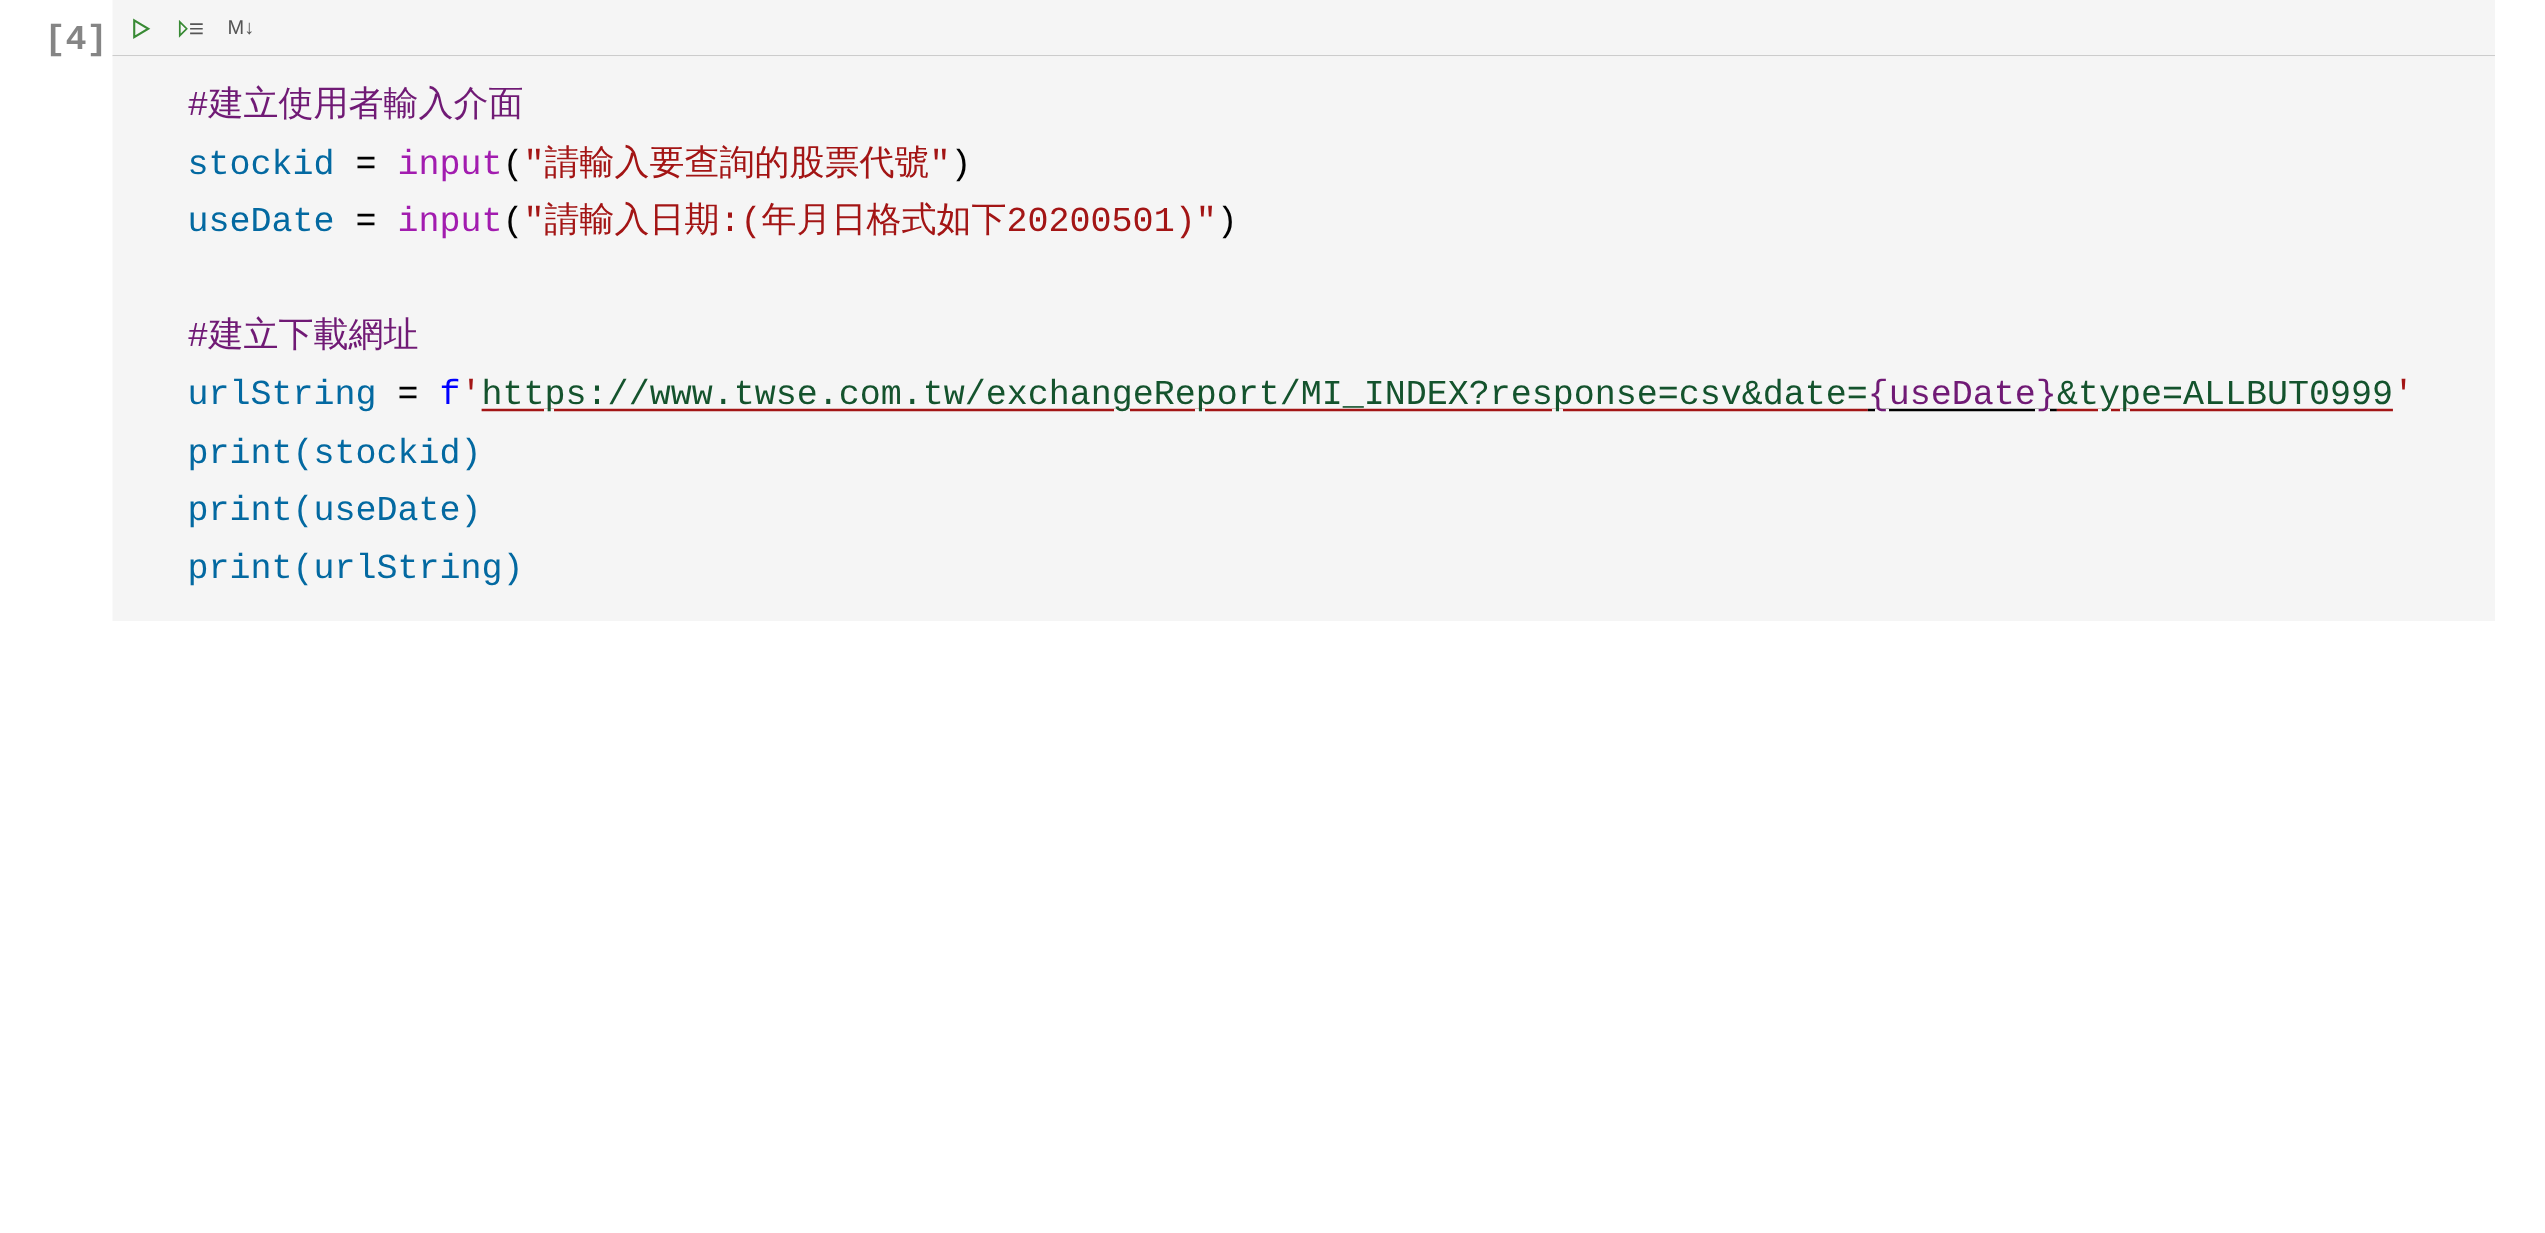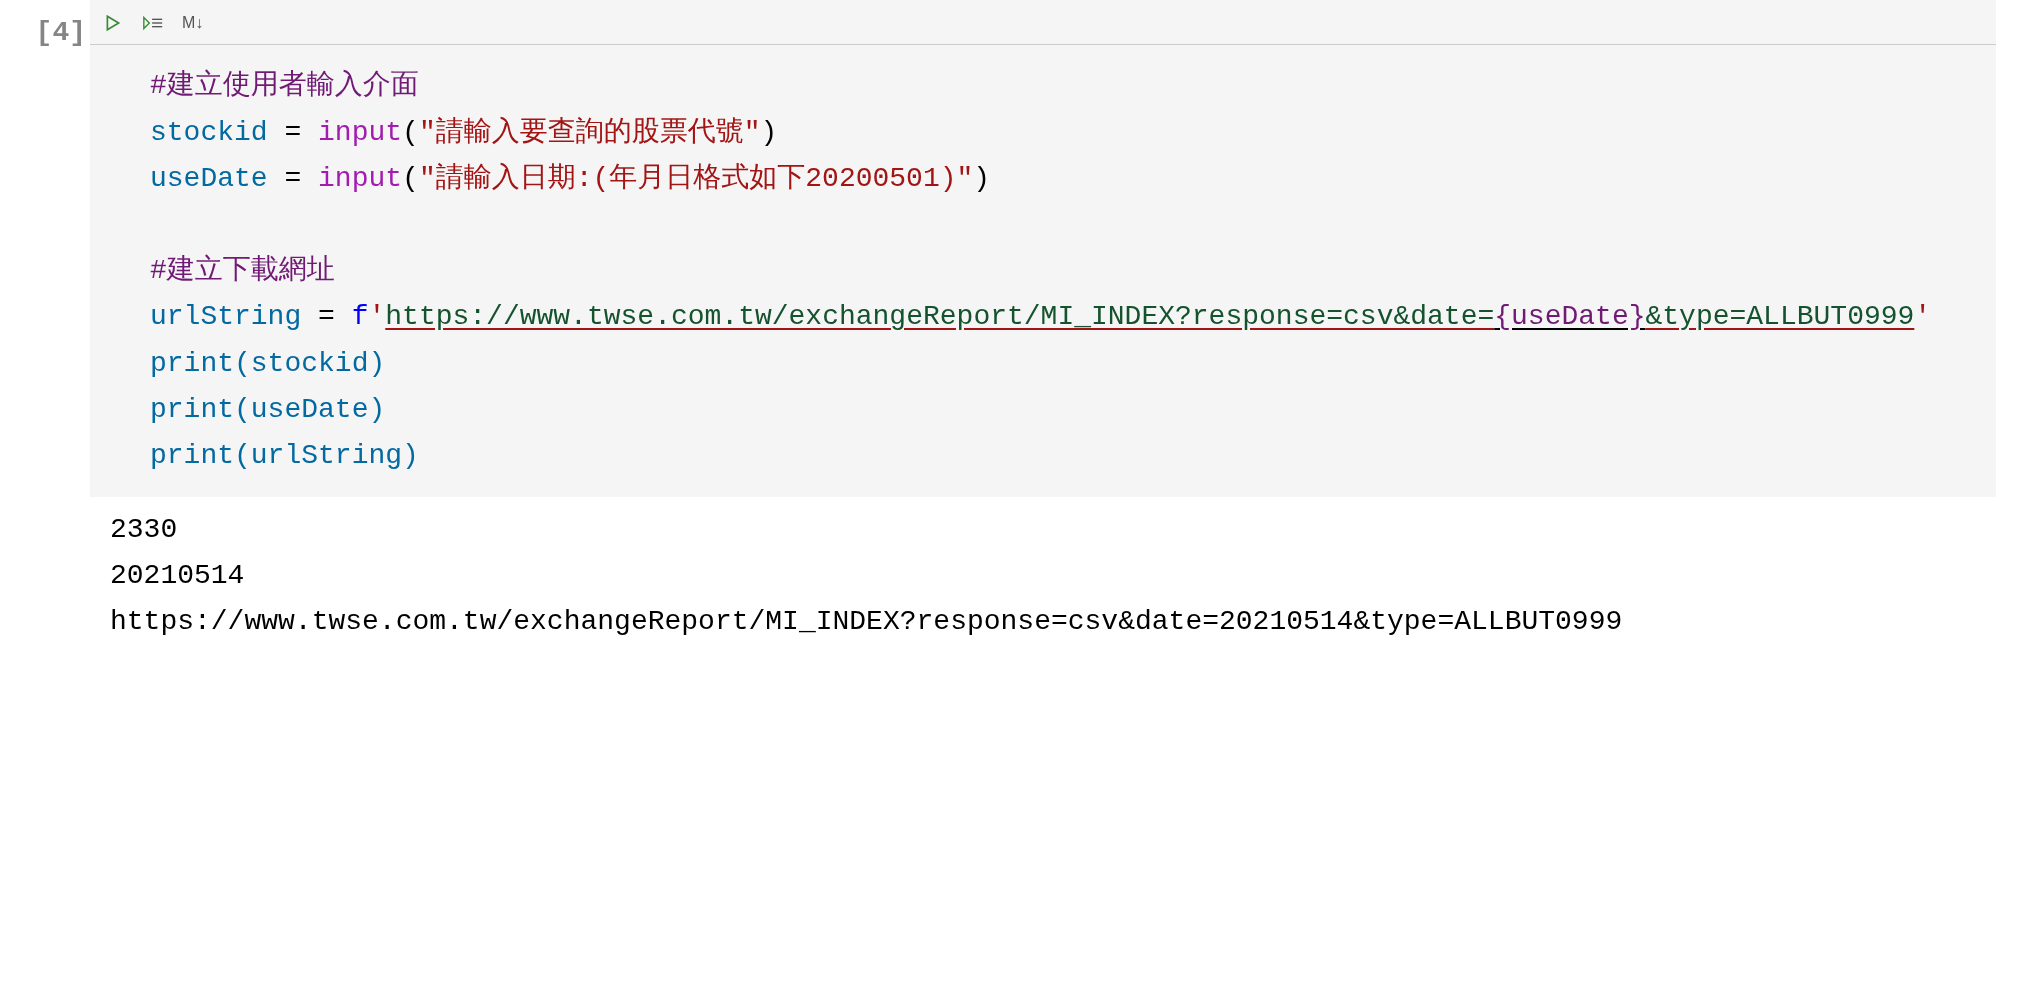--- a/index.html
+++ b/index.html
@@ -124,17 +124,14 @@
           <line x1="11" y1="4" x2="22" y2="4" stroke="#555" stroke-width="1.5"></line>
           <line x1="11" y1="8" x2="22" y2="8" stroke="#555" stroke-width="1.5"></line>
           <line x1="11" y1="12" x2="22" y2="12" stroke="#555" stroke-width="1.5"></line>
         </svg>
       </span>
       <span class="markdown-label">M↓</span>
     </div>
 
     <div class="code-cell"><span class="code-line"><span class="c-comment">#建立使用者輸入介面</span></span><span class="code-line"><span class="c-text">stockid</span><span class="c-op"> = </span><span class="c-builtin">input</span><span class="c-op">(</span><span class="c-string">"請輸入要查詢的股票代號"</span><span class="c-op">)</span></span><span class="code-line"><span class="c-text">useDate</span><span class="c-op"> = </span><span class="c-builtin">input</span><span class="c-op">(</span><span class="c-string">"請輸入日期:(年月日格式如下20200501)"</span><span class="c-op">)</span></span><span class="blank-line code-line"></span><span class="code-line"><span class="c-comment">#建立下載網址</span></span><span class="code-line"><span class="c-text">urlString</span><span class="c-op"> = </span><span class="c-keyword">f</span><span class="c-string">'</span><span class="c-link">https://www.twse.com.tw/exchangeReport/MI_INDEX?response=csv&amp;date=</span><span class="c-interp">{useDate}</span><span class="c-link">&amp;type=ALLBUT0999</span><span class="c-string">'</span></span><span class="code-line"><span class="c-text">print(stockid)</span></span><span class="code-line"><span class="c-text">print(useDate)</span></span><span class="code-line"><span class="c-text">print(urlString)</span></span></div>
 
-    <div class="output-cell"><span>2330</span>
-<span>20210514</span>
-<span>https://www.twse.com.tw/exchangeReport/MI_INDEX?response=csv&amp;date=20210514&amp;type=ALLBUT0999</span></div>
   </div>
 </div>
 
 </body></html>

